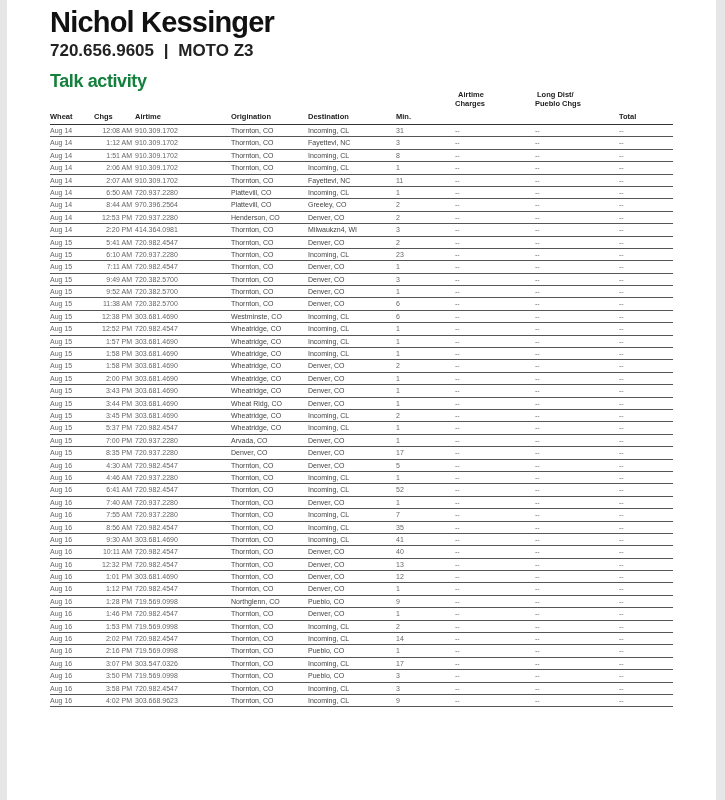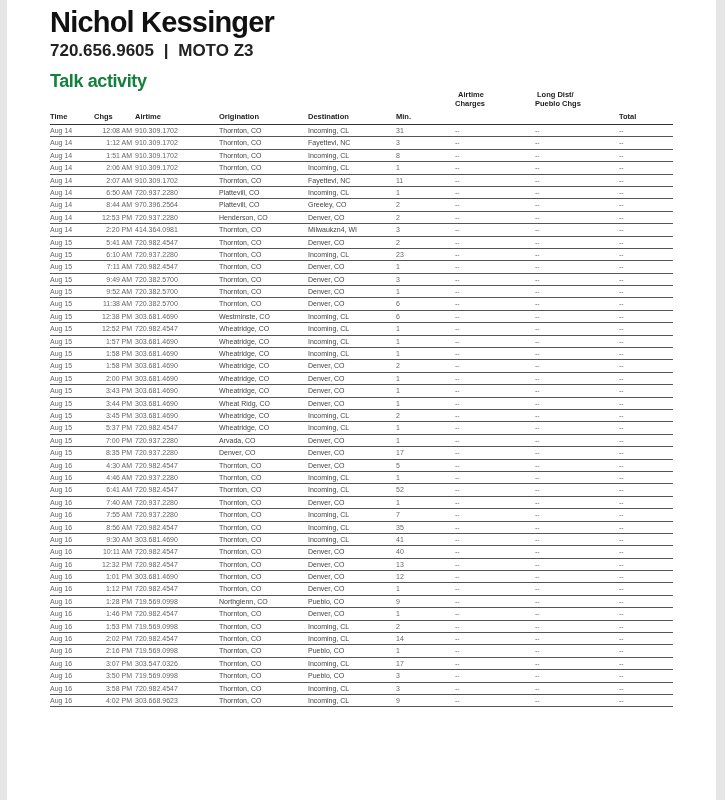--- a/index.html
+++ b/index.html
@@ -30,21 +30,21 @@
   }
   .th { position: absolute; bottom: 3px; line-height: 9px; }
   .row {
     position: relative; height: 11.4px; border-bottom: 1.5px solid #555;
     font-size: 7px; color: #666;
   }
   .cell { position: absolute; top: 2px; white-space: nowrap; }
   .c-date { left: 0px; }
   .c-time { left: 44px; width: 38px; text-align: right; }
   .c-number { left: 85px; }
-  .c-orig { left: 169px; color: #444; }
+  .c-orig { left: 181px; color: #444; }
   .c-dest { left: 258px; color: #444; }
   .c-min { left: 346px; }
   .c-air { left: 405px; }
   .c-ld { left: 485px; }
   .c-total { left: 569px; }
   .th.c-time { width: auto; text-align: left; }
   .th.c-air, .th.c-ld { bottom: 16px; }
 </style>
 </head>
 <body>
@@ -53,21 +53,21 @@
   <div class="name">Nichol Kessinger</div>
   <div class="subline">
     <span>720.656.9605</span>
     <span style="margin:0 5px;">|</span>
     <span>MOTO Z3</span>
   </div>
   <div class="section-title">Talk activity</div>
 
   <div class="table">
     <div class="thead">
-      <div class="th c-date">Time</div>
+      <div class="th c-date">Wheat</div>
       <div class="th c-time">Chgs</div>
       <div class="th c-number">Airtime</div>
       <div class="th c-orig" style="color:#222">Origination</div>
       <div class="th c-dest" style="color:#222">Destination</div>
       <div class="th c-min">Min.</div>
       <div class="th c-air">
         <div style="padding-left:3px">Airtime</div>
         <div>Charges</div>
       </div>
       <div class="th c-ld">

